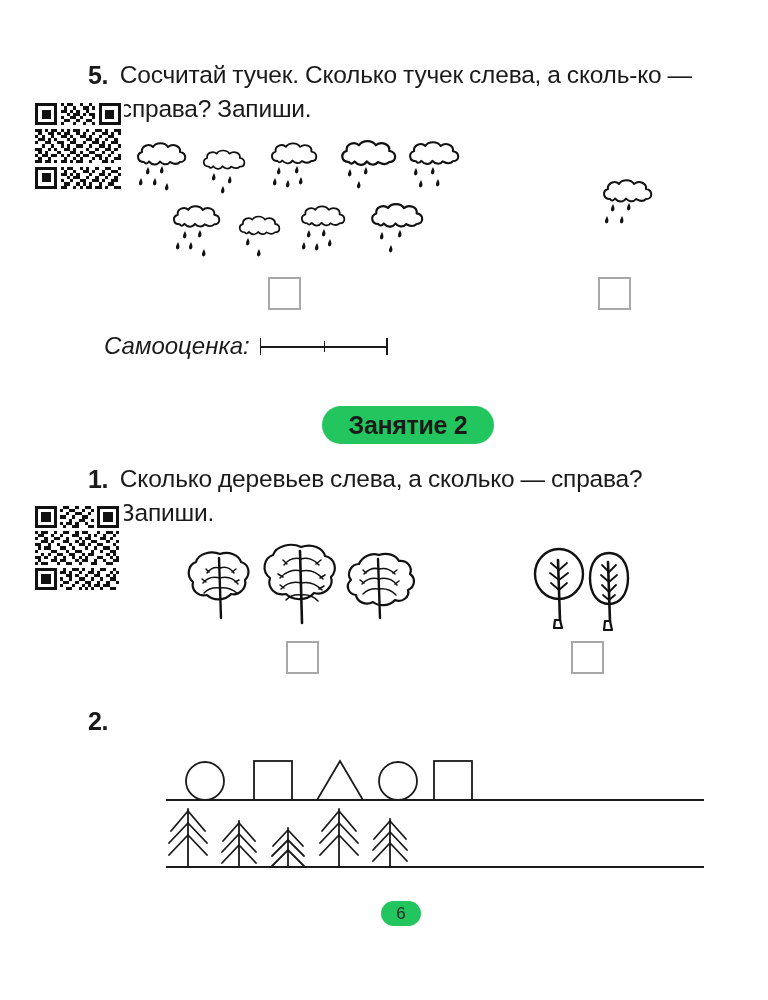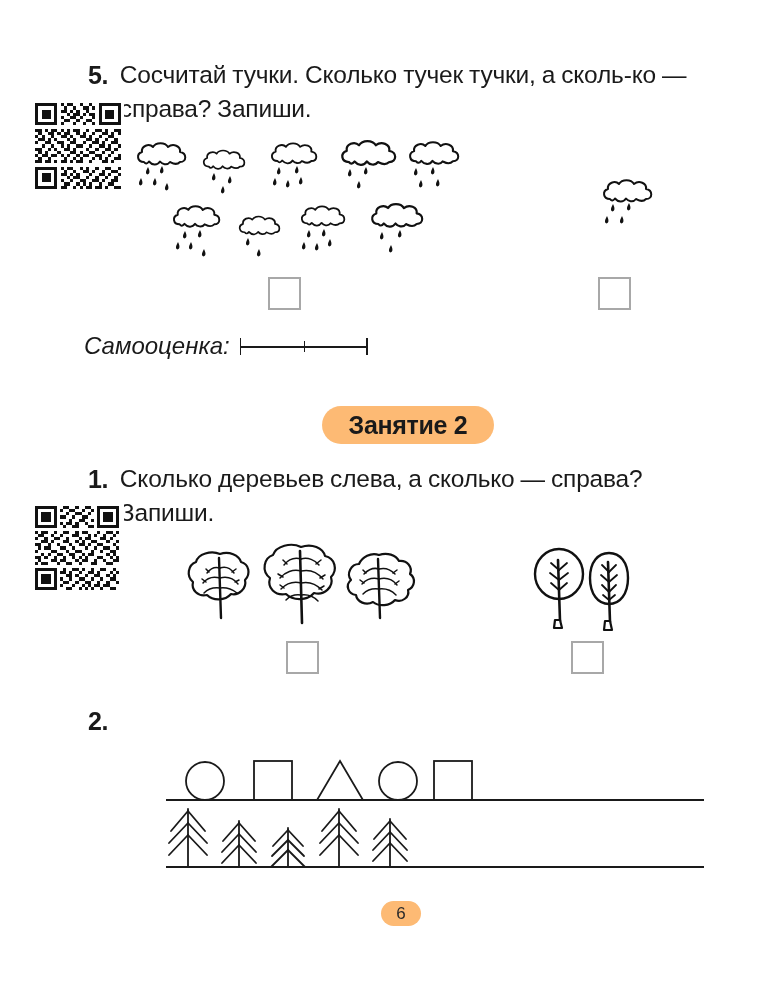--- a/index.html
+++ b/index.html
@@ -90,21 +90,21 @@
     height: 17px;
     background: #1a1a1a;
   }
   .tick.t0 { left: 0; }
   .tick.t1 { left: 50%; top: 6px; height: 11px; }
   .tick.t2 { right: 0; }
 
   
   .pill {
     position: absolute;
-    background: #fdba74;
+    background: #22c55e;
     border-radius: 999px;
     display: flex;
     align-items: center;
     justify-content: center;
     font-weight: bold;
   }
   #lesson-badge {
     left: 322px;
     top: 406px;
     width: 172px;
@@ -126,21 +126,21 @@
   .art { position: absolute; }
   .art svg { display: block; overflow: visible; }
 </style>
 </head>
 <body>
 
 <div class="page">
 
   <div class="task" id="task5-header" style="left:88px; top:58px; width:610px;">
     <span class="task-num">5.</span>
-    <span class="task-text">Сосчитай тучки. Сколько тучек тучки, а сколь-ко — справа? Запиши.</span>
+    <span class="task-text">Сосчитай тучек. Сколько тучек слева, а сколь-ко — справа? Запиши.</span>
   </div>
 
   <div class="qr" style="left:32px; top:100px;">
     <svg width="92" height="92" viewBox="0 0 29 29" shape-rendering="crispEdges" aria-hidden="true">
       <rect width="29" height="29" fill="#ffffff"></rect>
       <g fill="#111111">
         <rect x="1" y="1" width="7" height="1"></rect>
           <rect x="1" y="7" width="7" height="1"></rect>
         <rect x="1" y="1" width="1" height="7"></rect>
           <rect x="7" y="1" width="1" height="7"></rect>
@@ -416,21 +416,21 @@
         <path d="M27 21 C28.4 24 29 26 28 27.6 C27.2 28.9 25.4 28.6 25 27.1 C24.7 25.6 25.8 23.2 27 21 Z" fill="#111"></path>
         <path d="M5 34 C6.4 37 7 39 6 40.6 C5.2 41.9 3.4 41.6 3 40.1 C2.7 38.6 3.8 36.2 5 34 Z" fill="#111"></path>
         <path d="M20 34 C21.4 37 22 39 21 40.6 C20.2 41.9 18.4 41.6 18 40.1 C17.7 38.6 18.8 36.2 20 34 Z" fill="#111"></path>
       </g>
     </svg>
   </div>
 
   <div class="ans-box" style="left:268px; top:277px;"></div>
   <div class="ans-box" style="left:598px; top:277px;"></div>
 
-  <div class="selfassess" style="left:84px; top:332px;">
+  <div class="selfassess" style="left:104px; top:332px;">
     <span class="selfassess-label">Самооценка:</span>
     <span class="scale">
       <span class="scale-line"></span>
       <span class="tick t0"></span>
       <span class="tick t1"></span>
       <span class="tick t2"></span>
     </span>
   </div>
 
   <div class="pill" id="lesson-badge">Занятие 2</div>

